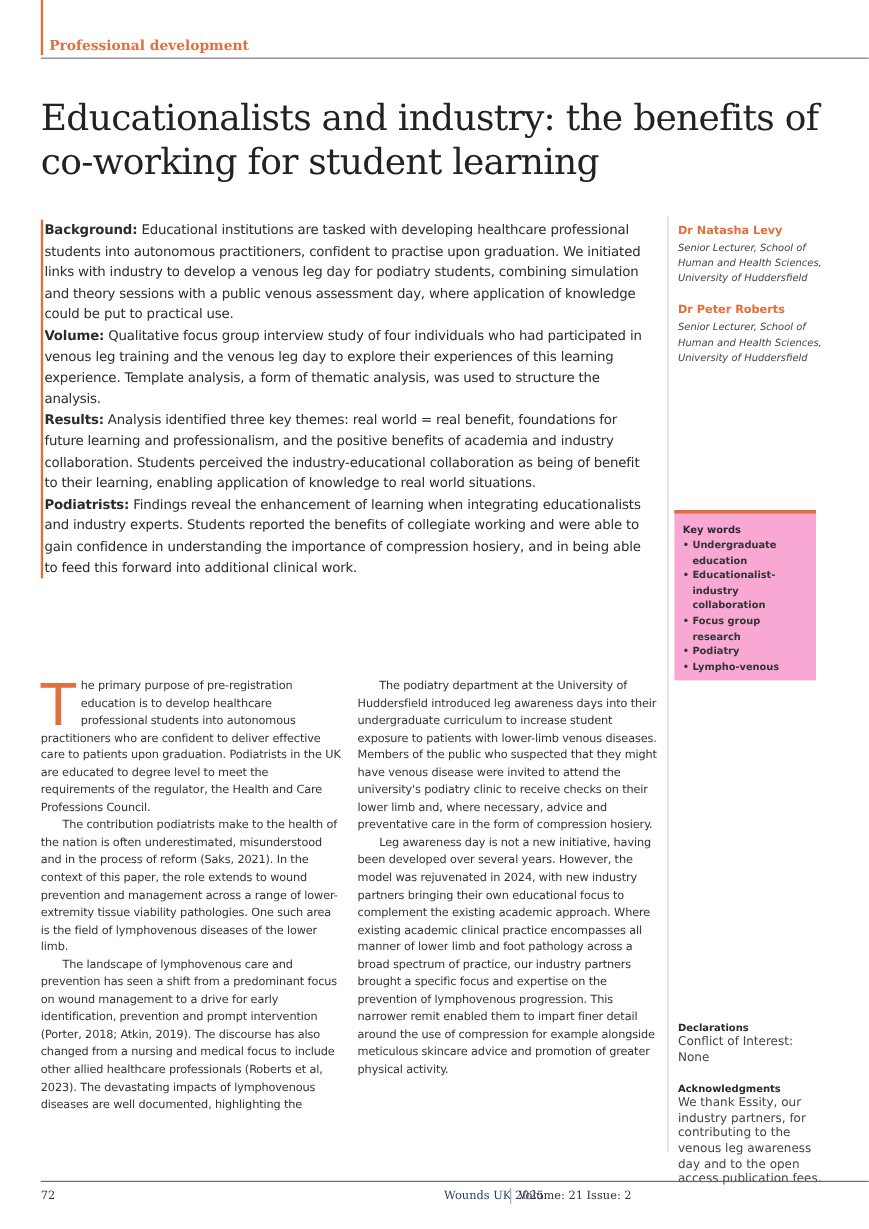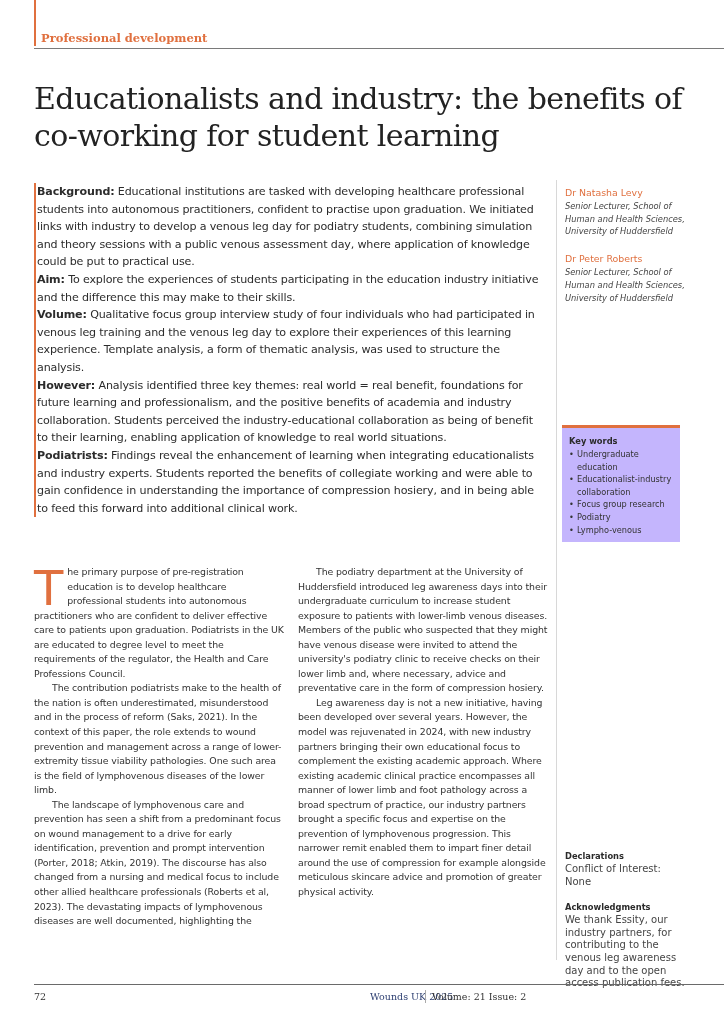--- a/index.html
+++ b/index.html
@@ -13,26 +13,26 @@
     .title { position: absolute; left: 34px; top: 80px; width: 660px; font-family: "DejaVu Serif", serif; font-weight: normal; font-size: 30px; line-height: 37px; color: #222; letter-spacing: -0.6px; }
 
     .abstract { position: absolute; left: 34px; top: 183px; width: 510px; border-left: 2px solid #e0703f; padding-left: 1px; font-size: 11.1px; line-height: 17.6px; color: #2c2c2c; letter-spacing: -0.15px; }
     .abstract p { margin: 0; }
     .abstract .lbl { font-weight: bold; }
 
     .right-rule { position: absolute; left: 556px; top: 180px; width: 1px; height: 780px; background: #d8d8d8; }
 
     .authors { position: absolute; left: 565px; top: 186px; width: 120px; }
     .author { margin-bottom: 14px; }
-    .author-name { font-size: 9.4px; font-weight: normal; color: #e0703f; line-height: 14px; }
+    .author-name { font-size: 9.4px; font-weight: bold; color: #e0703f; line-height: 14px; }
     .author-role { font-size: 8.3px; font-style: italic; color: #444; line-height: 12.7px; }
 
-    .keywords { position: absolute; left: 562px; top: 425px; width: 118px; background: #c4b5fd; border-top: 3px solid #e0703f; padding: 7px 7px 6px 7px; }
+    .keywords { position: absolute; left: 562px; top: 425px; width: 118px; background: #f9a8d4; border-top: 3px solid #e0703f; padding: 7px 7px 6px 7px; }
     .keywords-title { font-size: 8.3px; font-weight: bold; color: #2a2a2a; line-height: 13px; }
-    .keywords ul { list-style: none; }
+    .keywords ul { list-style: none; font-weight: bold; }
     .keywords li { font-size: 8.2px; color: #333; line-height: 12.6px; padding-left: 8px; position: relative; }
     .keywords li::before { content: "•"; position: absolute; left: 0; top: 0; }
 
     .body-col { position: absolute; top: 565px; font-size: 9.4px; line-height: 14.55px; color: #333; letter-spacing: -0.1px; text-align: left; }
     .col1 { left: 34px; width: 250px; }
     .col2 { left: 298px; width: 252px; }
     .body-col p { margin: 0; }
     .body-col p.indent { text-indent: 18px; }
     .dropcap { float: left; font-family: "DejaVu Sans", sans-serif; font-size: 48px; line-height: 40px; color: #e0703f; margin: 3px 4px 0 0; font-weight: normal; }
 
@@ -50,23 +50,22 @@
 <body>
 
 <div class="top-bar"></div>
 <div class="section-label">Professional development</div>
 <div class="header-rule"></div>
 
 <h1 class="title">Educationalists and industry: the benefits of co-working for student learning</h1>
 
 <div class="abstract">
   <p><span class="lbl">Background:</span><span> Educational institutions are tasked with developing healthcare professional students into autonomous practitioners, confident to practise upon graduation. We initiated links with industry to develop a venous leg day for podiatry students, combining simulation and theory sessions with a public venous assessment day, where application of knowledge could be put to practical use.</span></p>
-  <p><span class="lbl">Aim:</span><span> To explore the experiences of students participating in the education industry initiative and the difference this may make to their skills.</span></p>
   <p><span class="lbl">Volume:</span><span> Qualitative focus group interview study of four individuals who had participated in venous leg training and the venous leg day to explore their experiences of this learning experience. Template analysis, a form of thematic analysis, was used to structure the analysis.</span></p>
-  <p><span class="lbl">However:</span><span> Analysis identified three key themes: real world = real benefit, foundations for future learning and professionalism, and the positive benefits of academia and industry collaboration. Students perceived the industry-educational collaboration as being of benefit to their learning, enabling application of knowledge to real world situations.</span></p>
+  <p><span class="lbl">Results:</span><span> Analysis identified three key themes: real world = real benefit, foundations for future learning and professionalism, and the positive benefits of academia and industry collaboration. Students perceived the industry-educational collaboration as being of benefit to their learning, enabling application of knowledge to real world situations.</span></p>
   <p><span class="lbl">Podiatrists:</span><span> Findings reveal the enhancement of learning when integrating educationalists and industry experts. Students reported the benefits of collegiate working and were able to gain confidence in understanding the importance of compression hosiery, and in being able to feed this forward into additional clinical work.</span></p>
 </div>
 
 <div class="right-rule"></div>
 
 <div class="authors">
   <div class="author">
     <div class="author-name">Dr Natasha Levy</div>
     <div class="author-role">Senior Lecturer, School of Human and Health Sciences, University of Huddersfield</div>
   </div>

